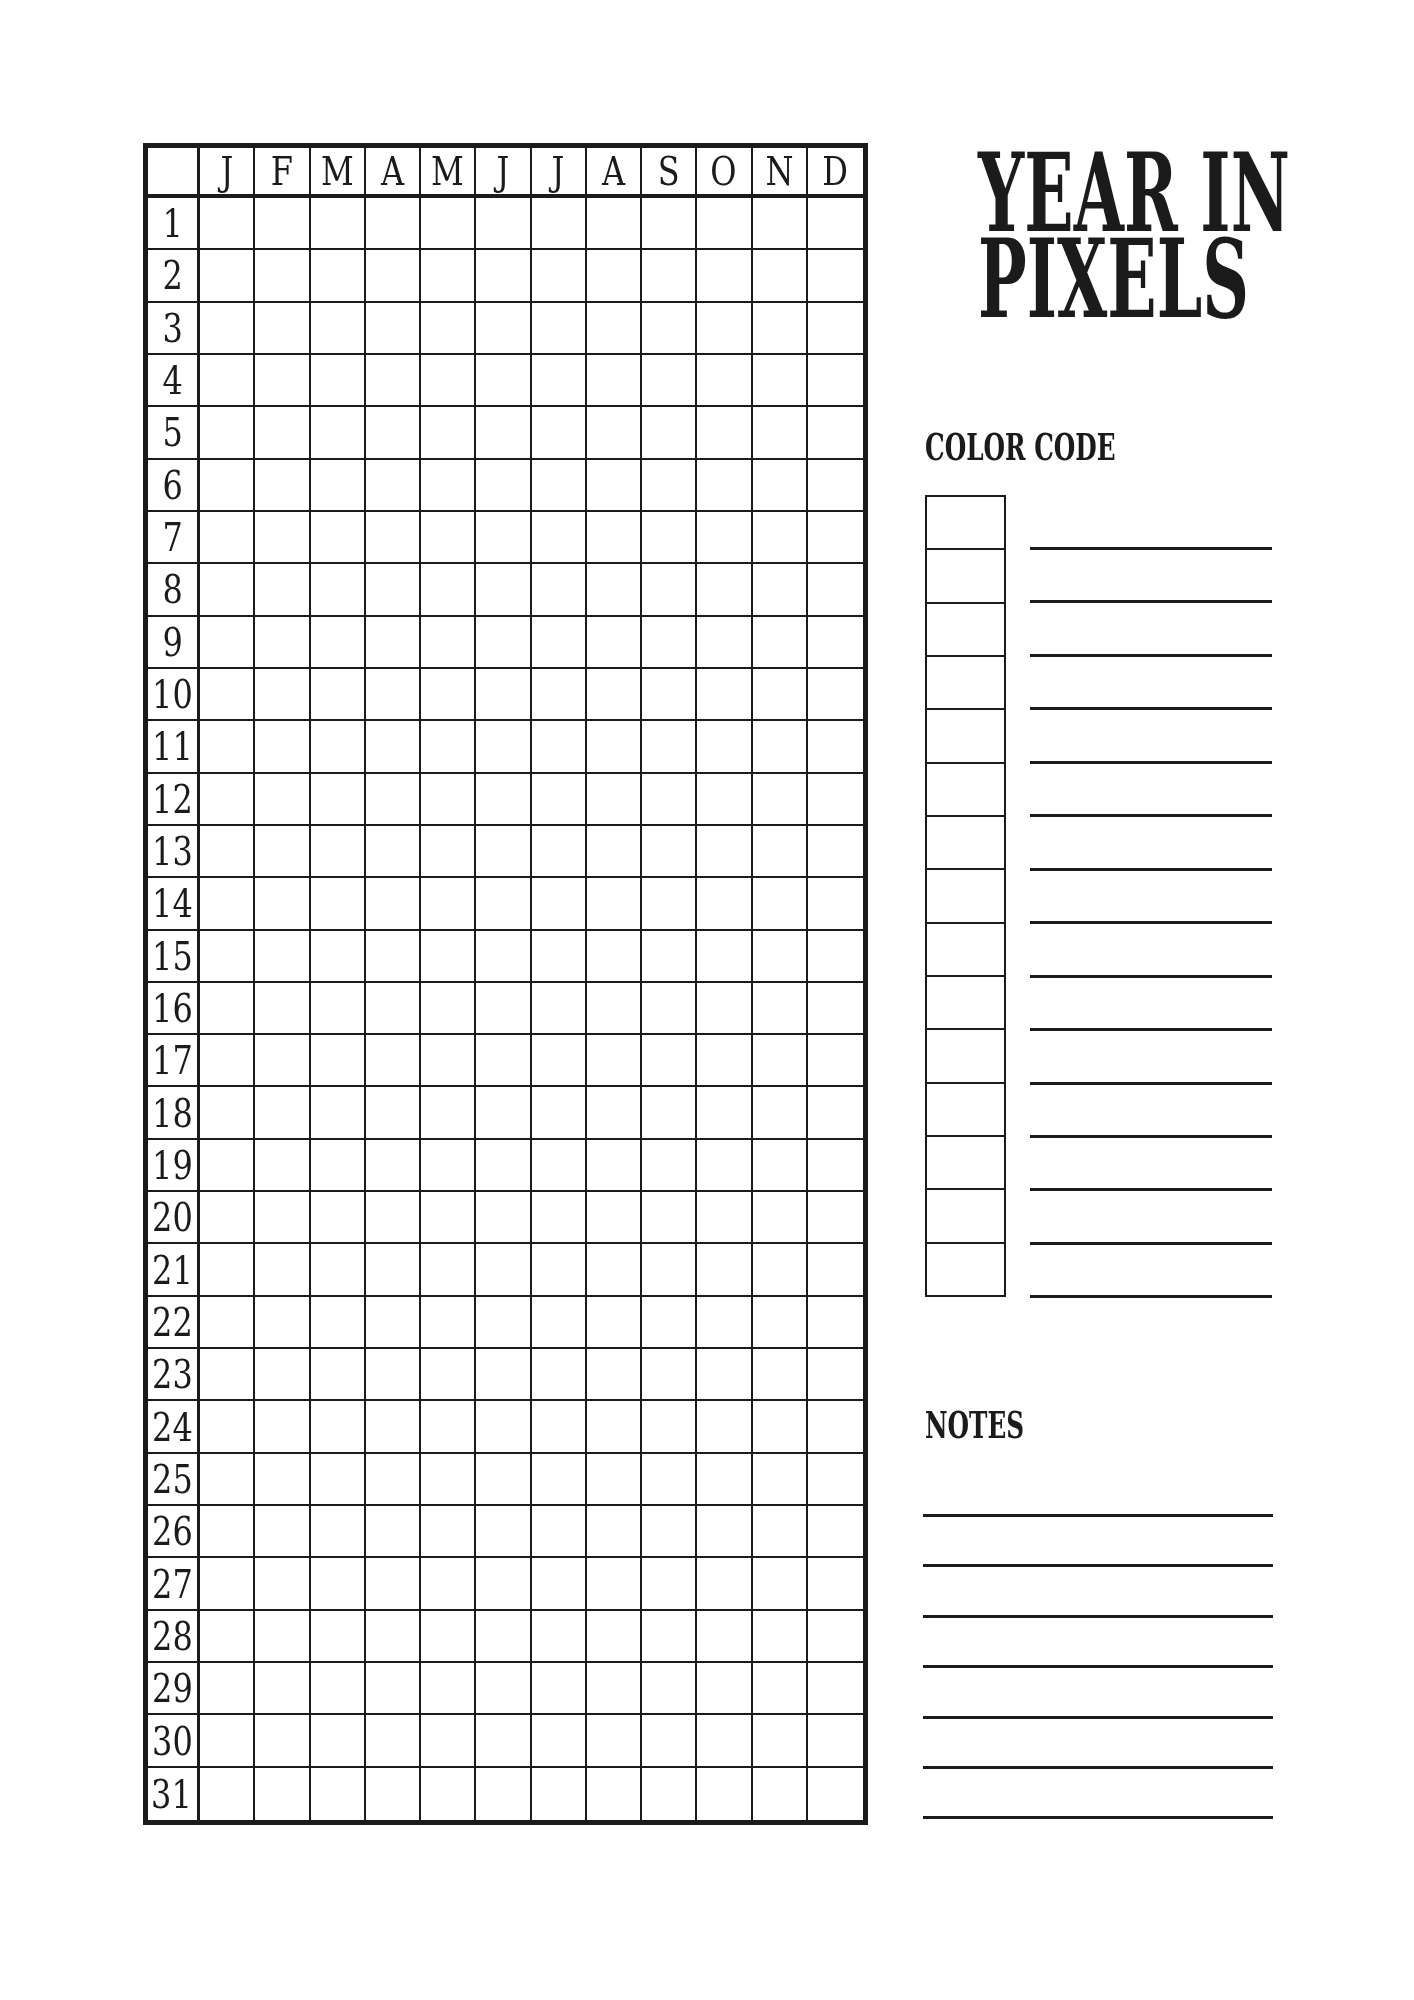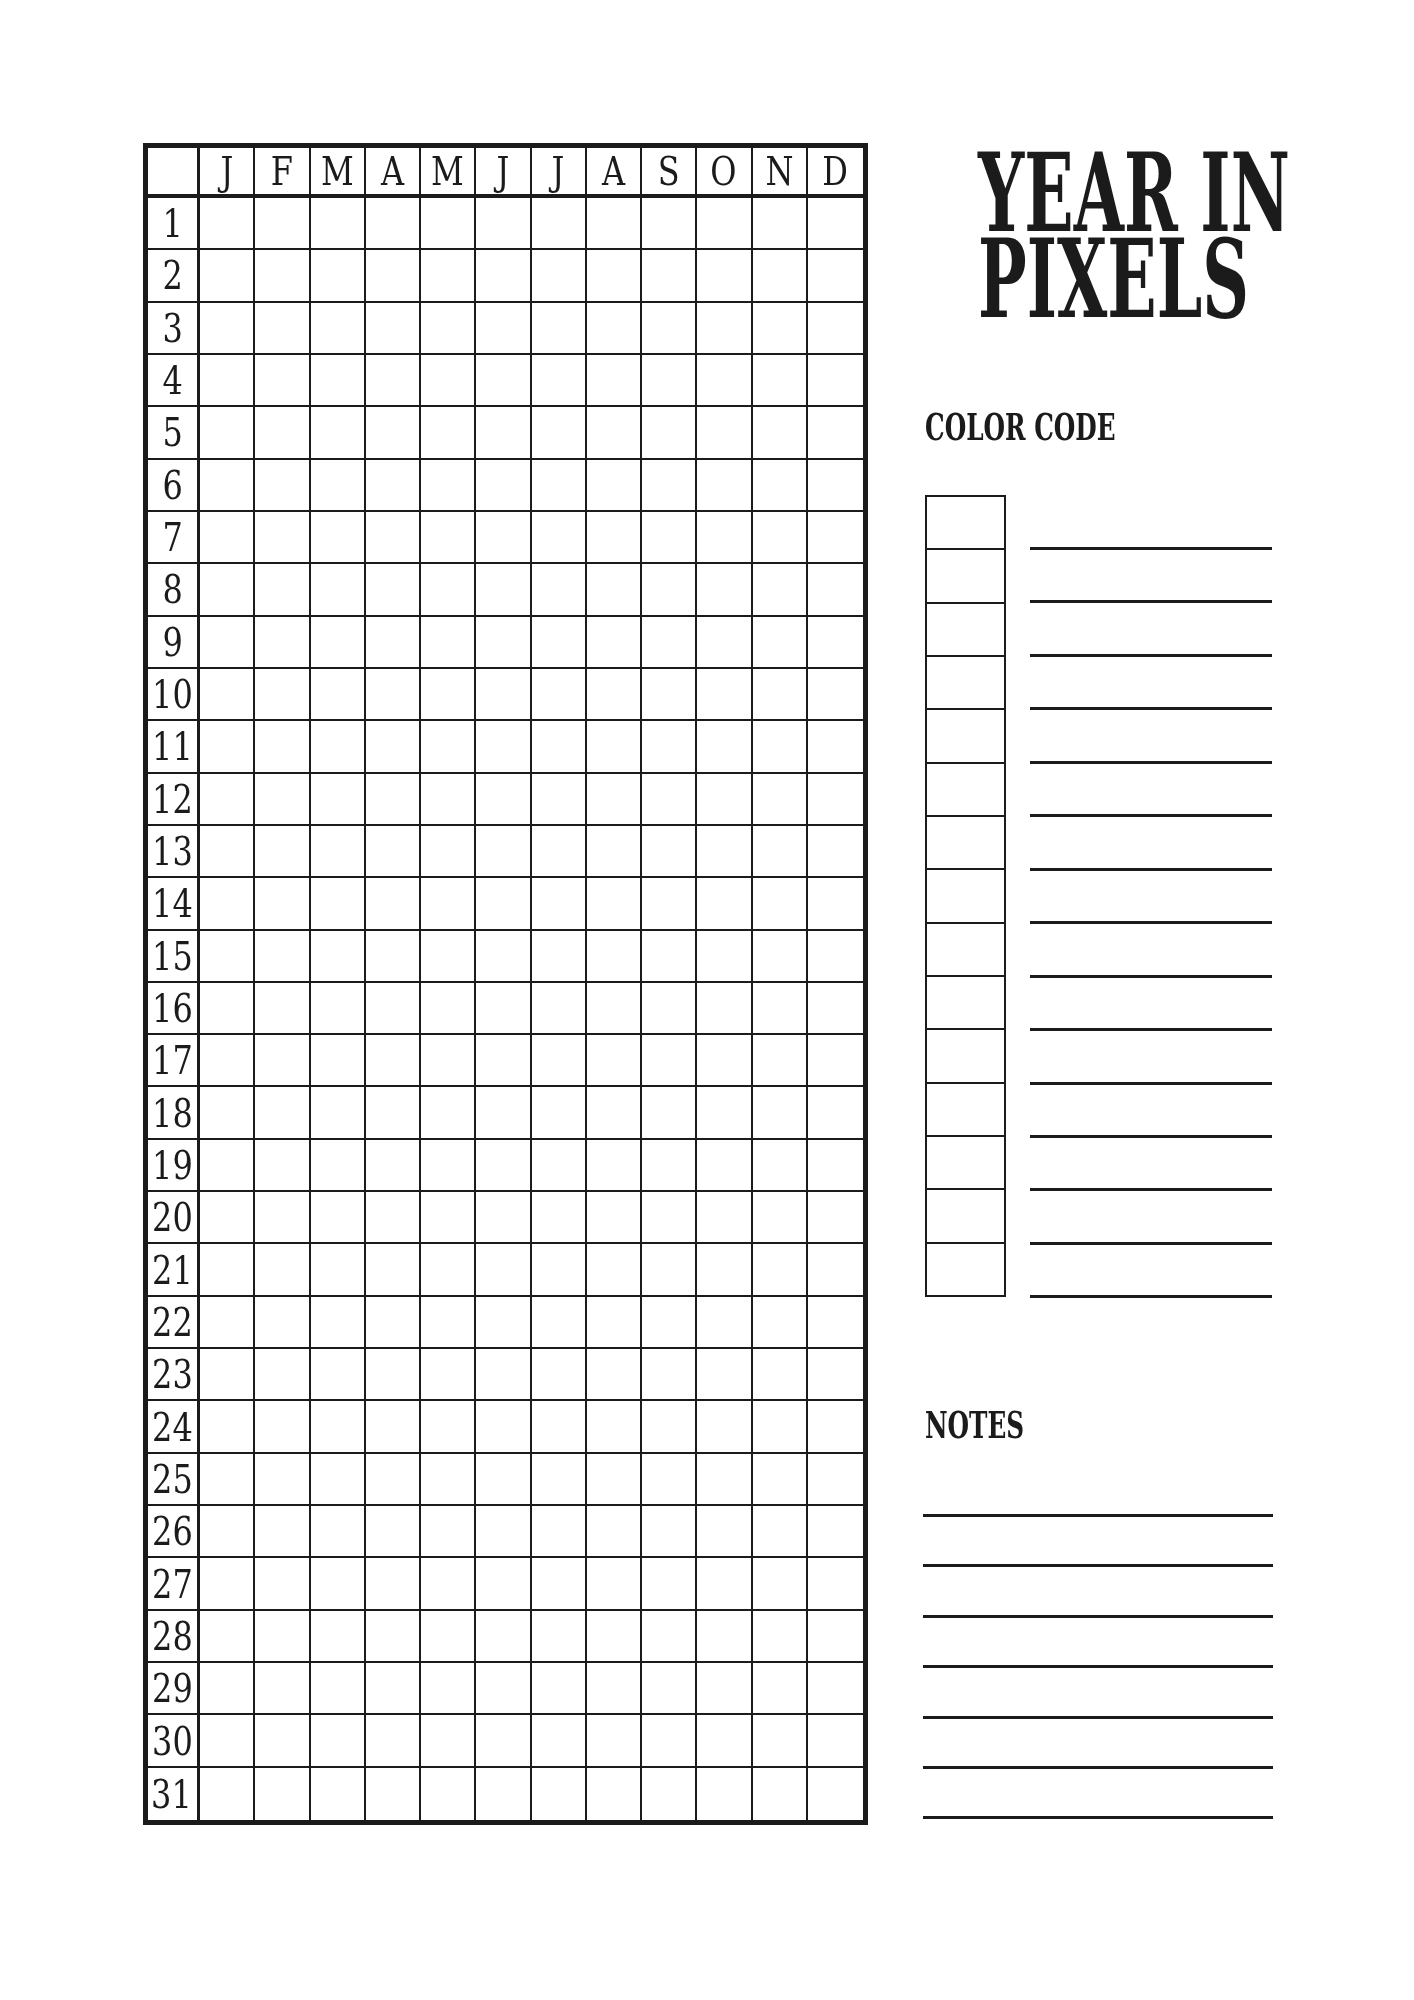--- a/index.html
+++ b/index.html
@@ -45,21 +45,21 @@
     color:var(--ink);
   }
   .title-line{display:block;transform:scaleX(.60);white-space:nowrap;}
 
   
   .section-heading{
     position:absolute;font-weight:bold;font-size:38px;line-height:38px;
     color:var(--ink);white-space:nowrap;
   }
   .heading-inner{display:inline-block;transform:scaleX(.65);transform-origin:0 50%;white-space:nowrap;}
-  .colorcode-heading{left:925px;top:408px;}
+  .colorcode-heading{left:925px;top:428px;}
   .notes-heading{left:925px;top:1406px;text-align:right;}
 
   
   .swatches{
     position:absolute;left:925px;top:495px;width:81px;height:802px;
     box-sizing:border-box;border:2.5px solid var(--ink);
     display:flex;flex-direction:column;background:var(--paper);
   }
   .swatch{flex:1;border-bottom:2px solid var(--ink);box-sizing:border-box;}
   .swatch:last-child{border-bottom:none;}

